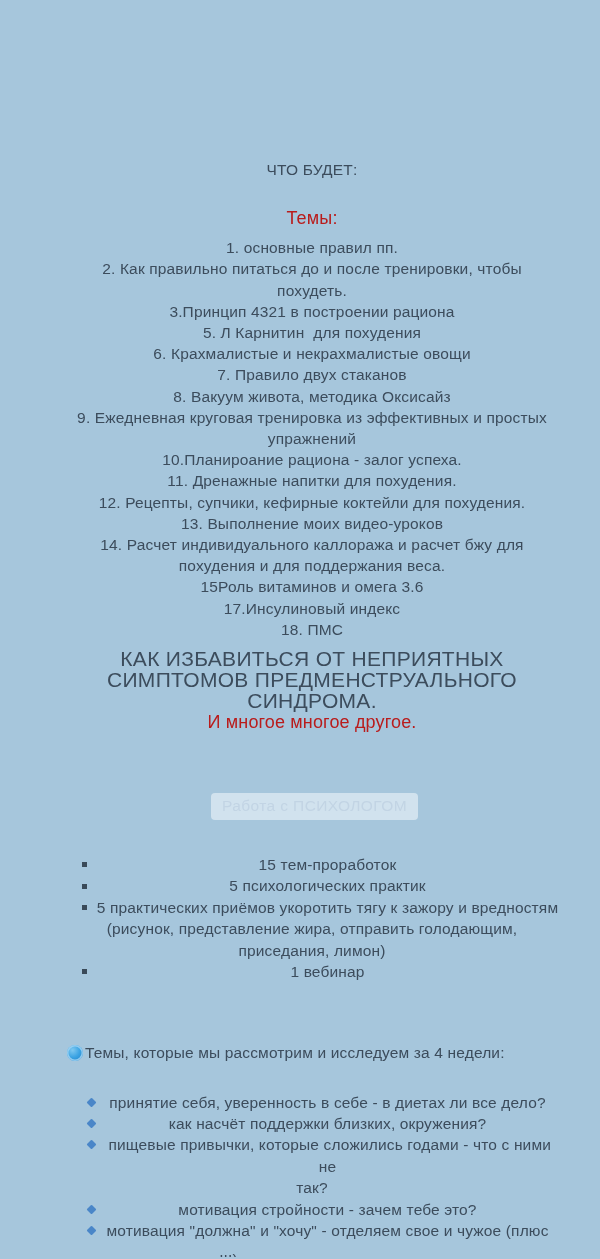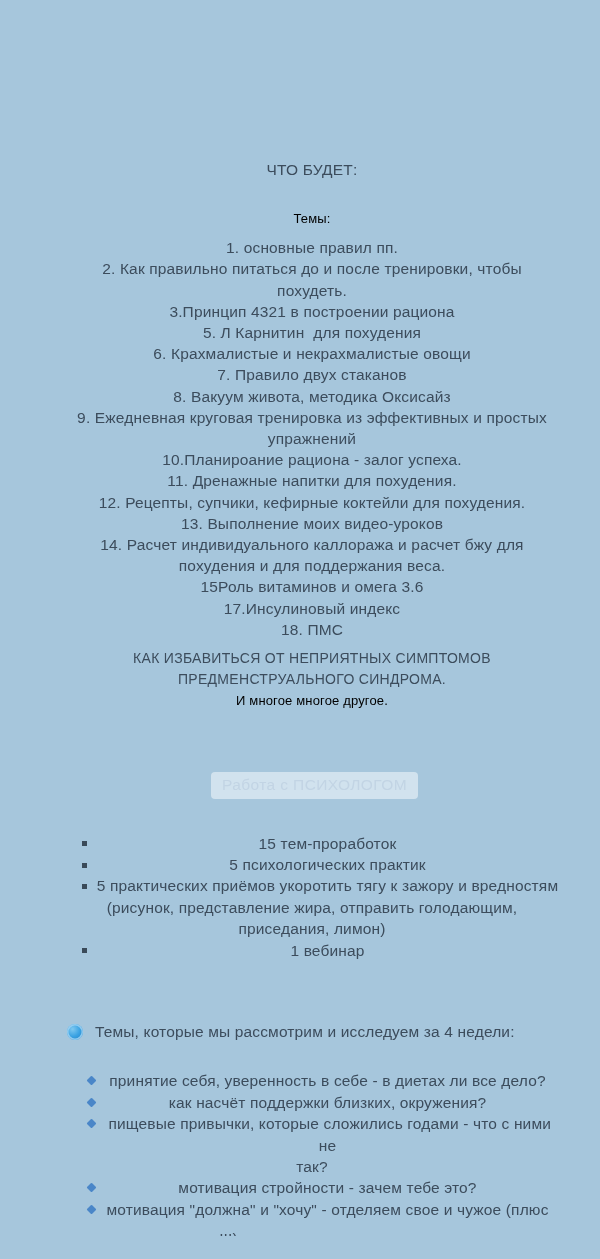--- a/index.html
+++ b/index.html
@@ -56,32 +56,32 @@
     font-size: 15.5px;
     line-height: 21.2px;
     letter-spacing: 0.15px;
     white-space: pre-wrap;
     margin: 0;
     padding: 0;
     color: #3c4c5c;
   }
 
   .caps-block {
-    font-size: 14px;
+    font-size: 21px;
     line-height: 21.2px;
     letter-spacing: 0.3px;
     white-space: pre-wrap;
     color: #3c4c5c;
   }
 
   .plain-line {
-    font-size: 13px;
-    line-height: 21.2px;
-    letter-spacing: 0.15px;
-    color: #000000;
+    font-size: 18px;
+    line-height: 21.2px;
+    letter-spacing: 0.15px;
+    color: #b91c1c;
   }
 
   
   .highlight-wrap {
     margin-left: 5px;
   }
   .highlight-box {
     display: inline-block;
     background: rgba(236, 243, 249, 0.62);
     border-radius: 4px;
@@ -125,21 +125,20 @@
 
   
   .circle-row {
     display: flex;
     align-items: flex-start;
     font-size: 15.5px;
     line-height: 21.2px;
     letter-spacing: 0.15px;
     padding-left: 5px;
     color: #3c4c5c;
-    gap: 10px;
   }
   .circle-icon {
     flex: 0 0 auto;
     width: 16px;
     height: 16px;
     border-radius: 50%;
     margin-top: 3px;
     margin-right: 2px;
     background: radial-gradient(circle at 35% 32%, #7ec8f0 0%, #3ba3e3 48%, #1f7fc4 100%);
     box-shadow: inset 0 0 0 1.5px rgba(160, 210, 242, 0.85);

